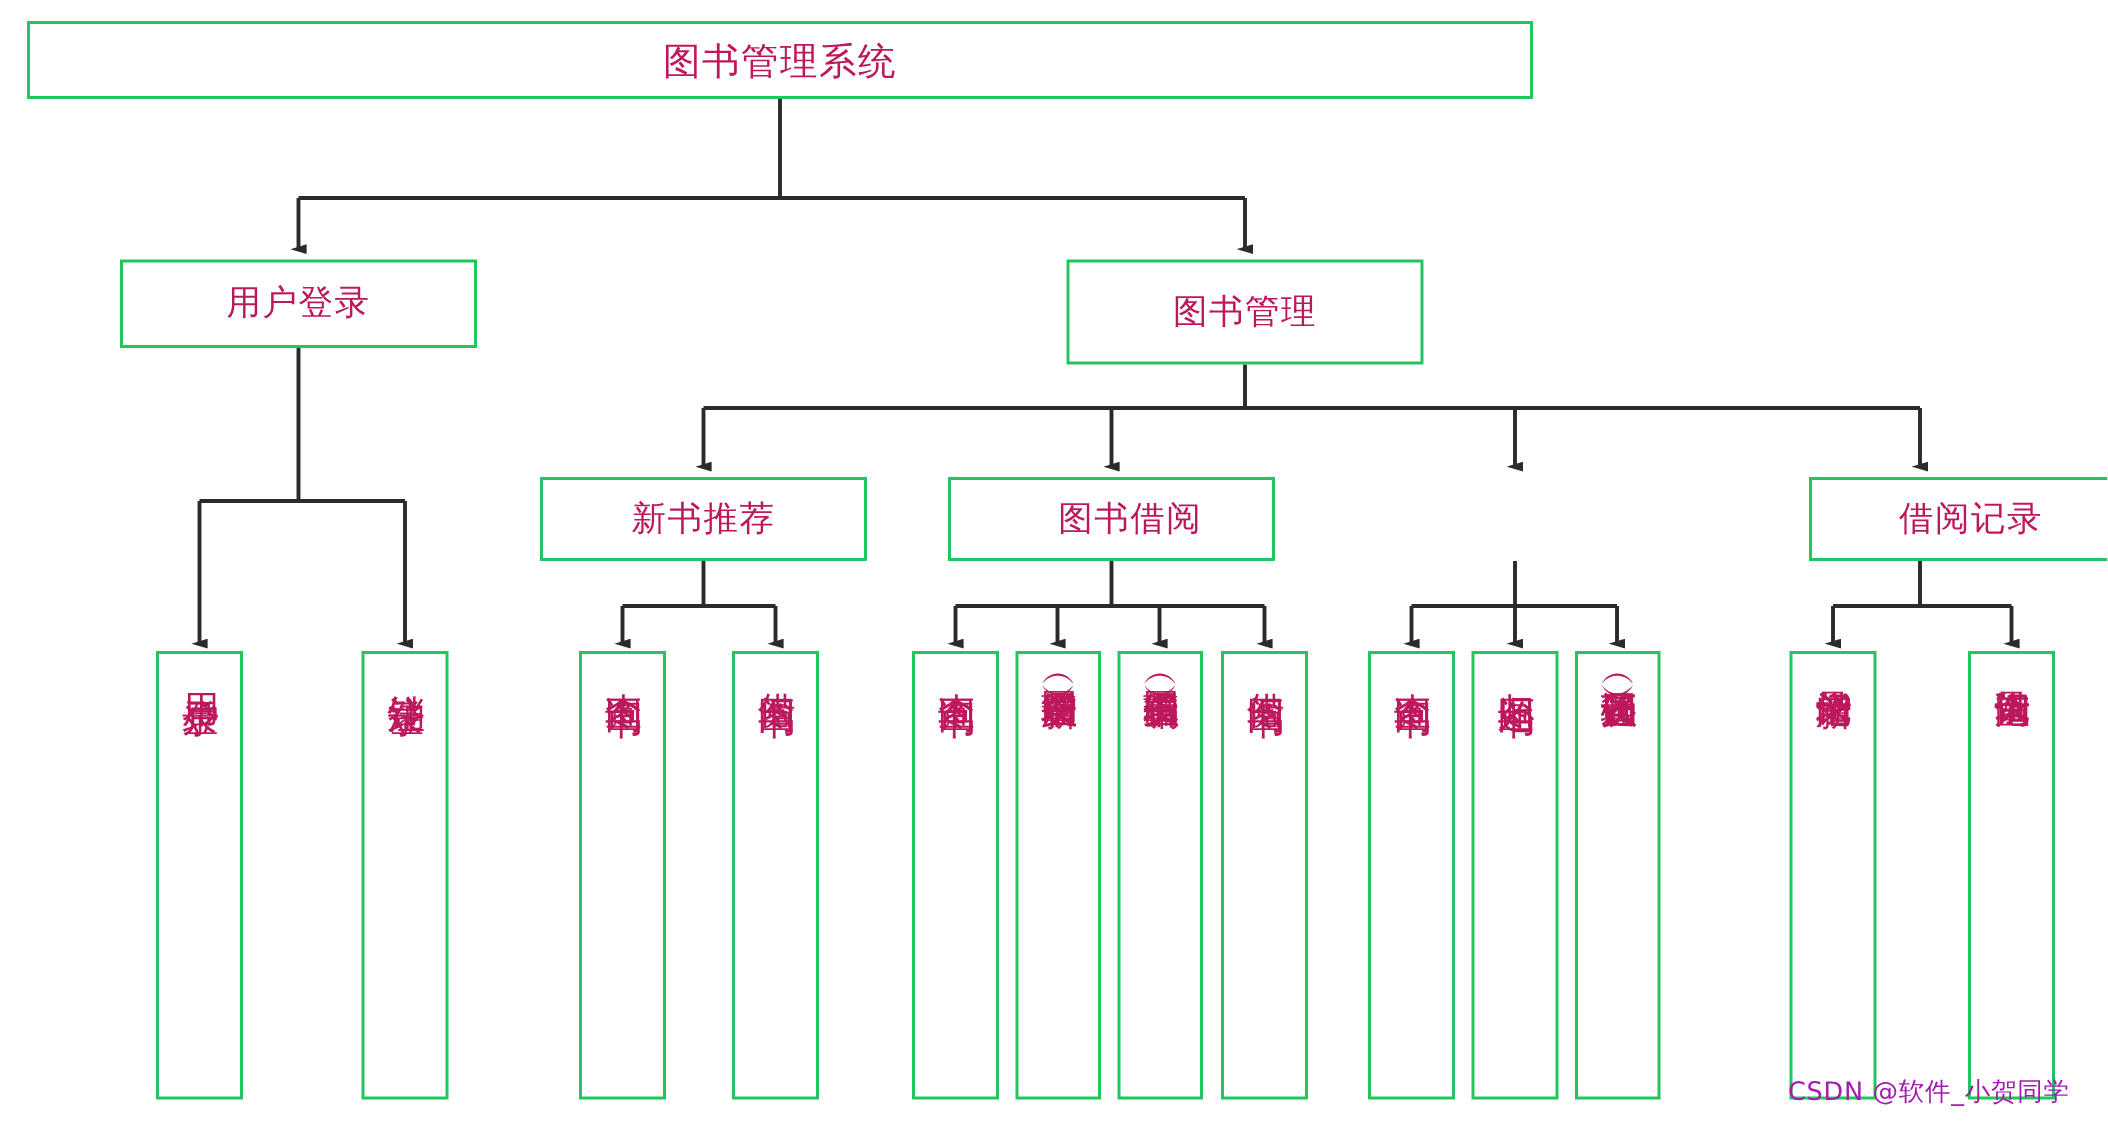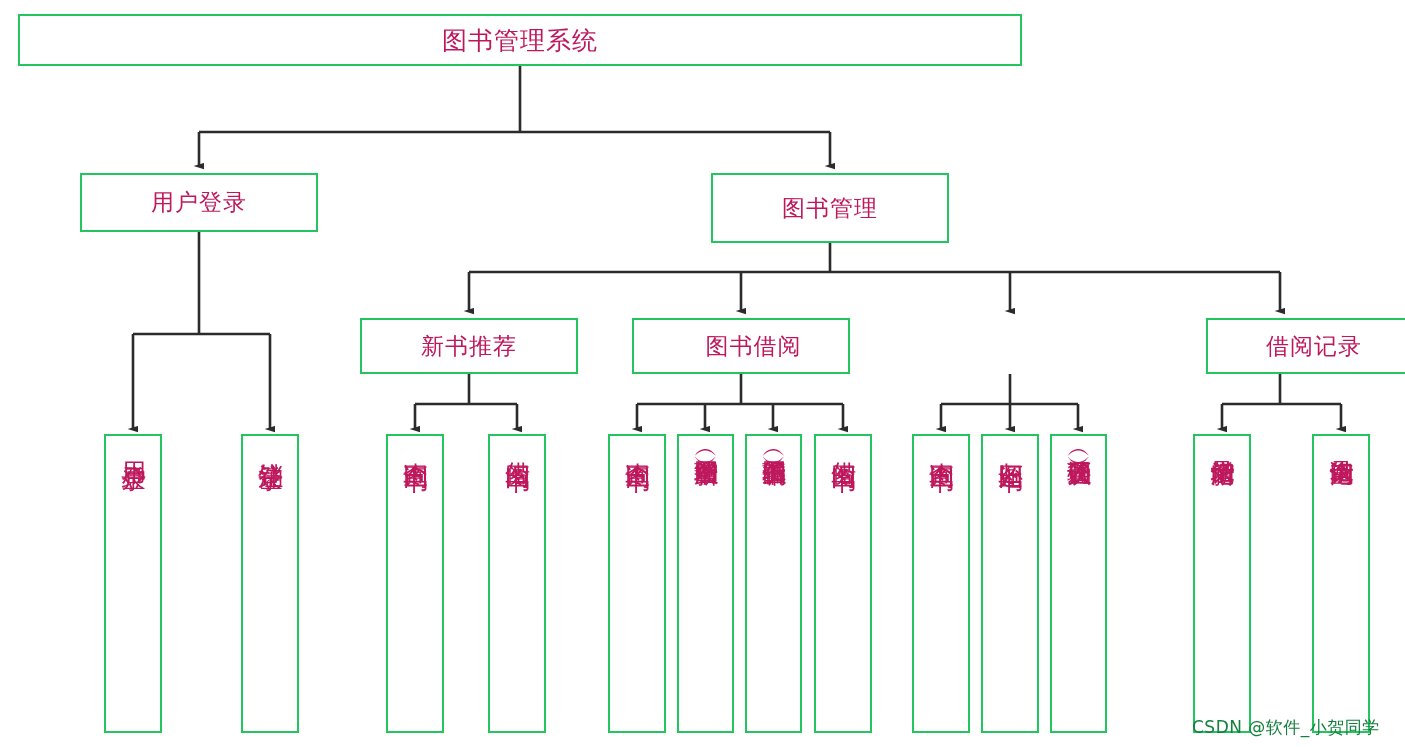--- a/index.html
+++ b/index.html
@@ -67,21 +67,21 @@
   .node.vert.short .lbl {
     font-size: 25px;
   }
   .node.vert.long .lbl {
     font-size: 24px;
     letter-spacing: 0px;
   }
   .watermark {
     position: absolute;
     font-size: 17px;
-    color: #15803d;
+    color: #a21caf;
     white-space: nowrap;
     letter-spacing: 0.5px;
   }
 </style>
 </head>
 <body>
 
 <div id="canvas">
 
   <svg id="wires" viewBox="0 0 1405 747" xmlns="http://www.w3.org/2000/svg">

